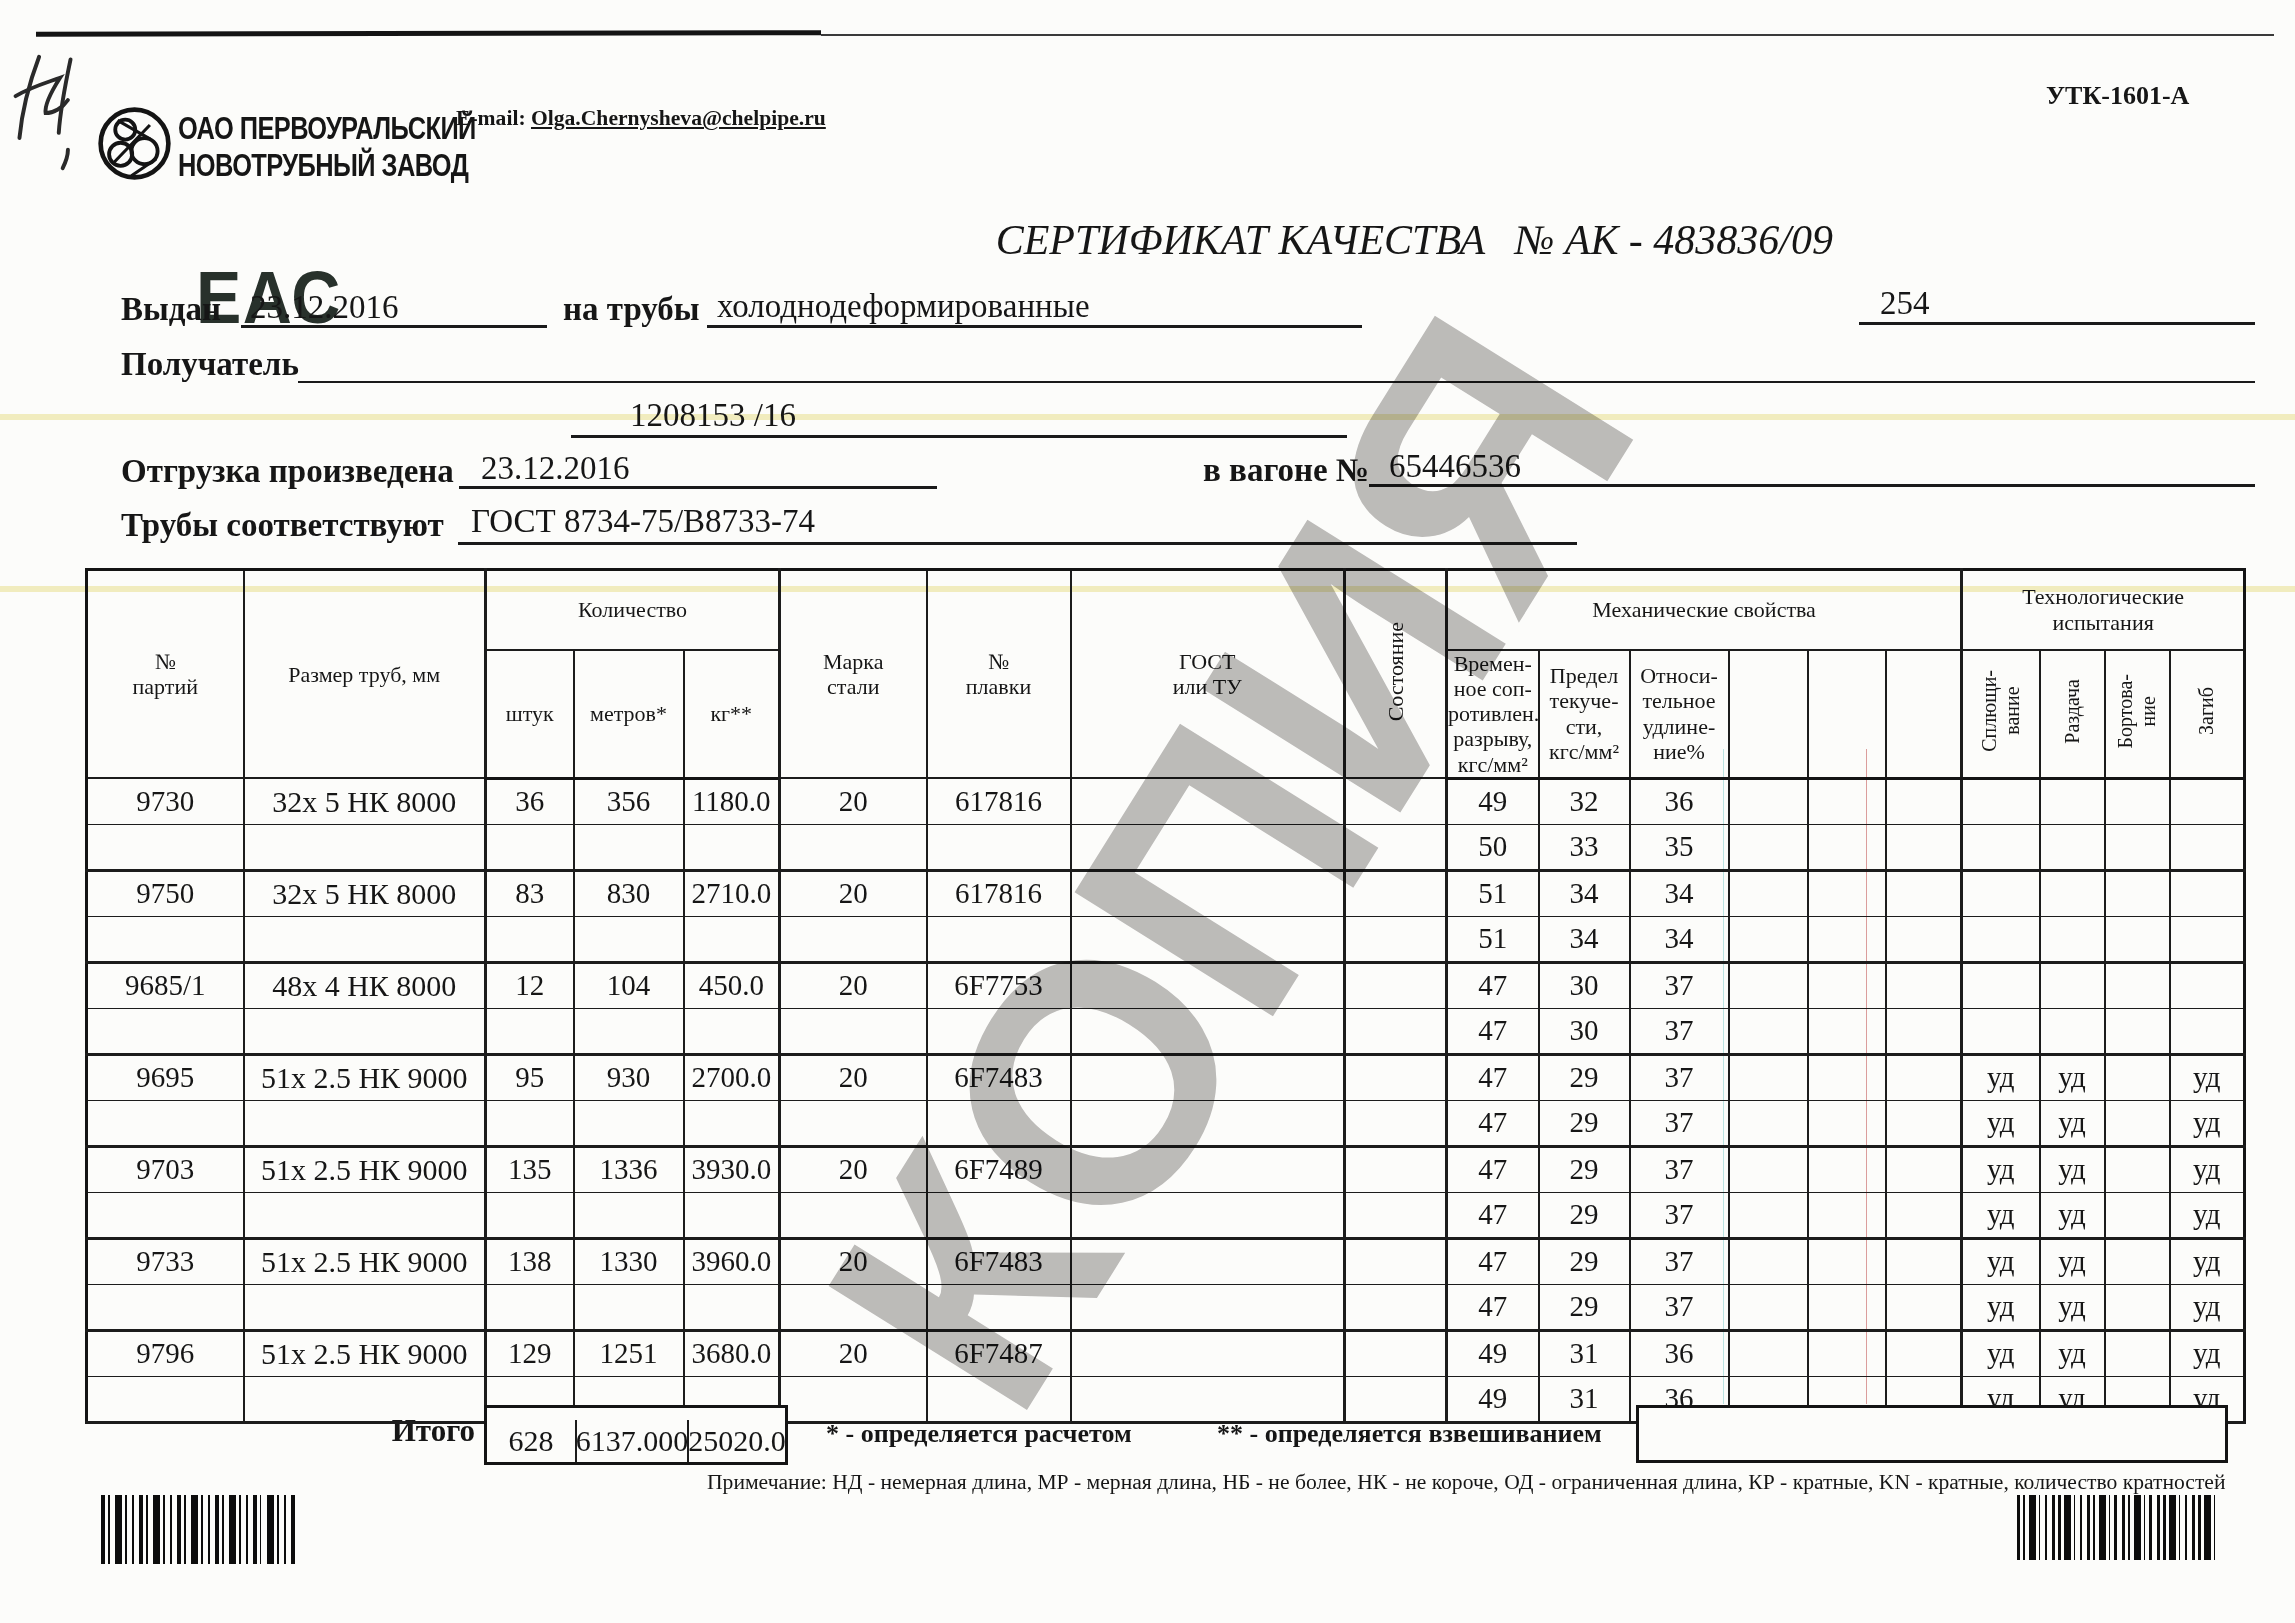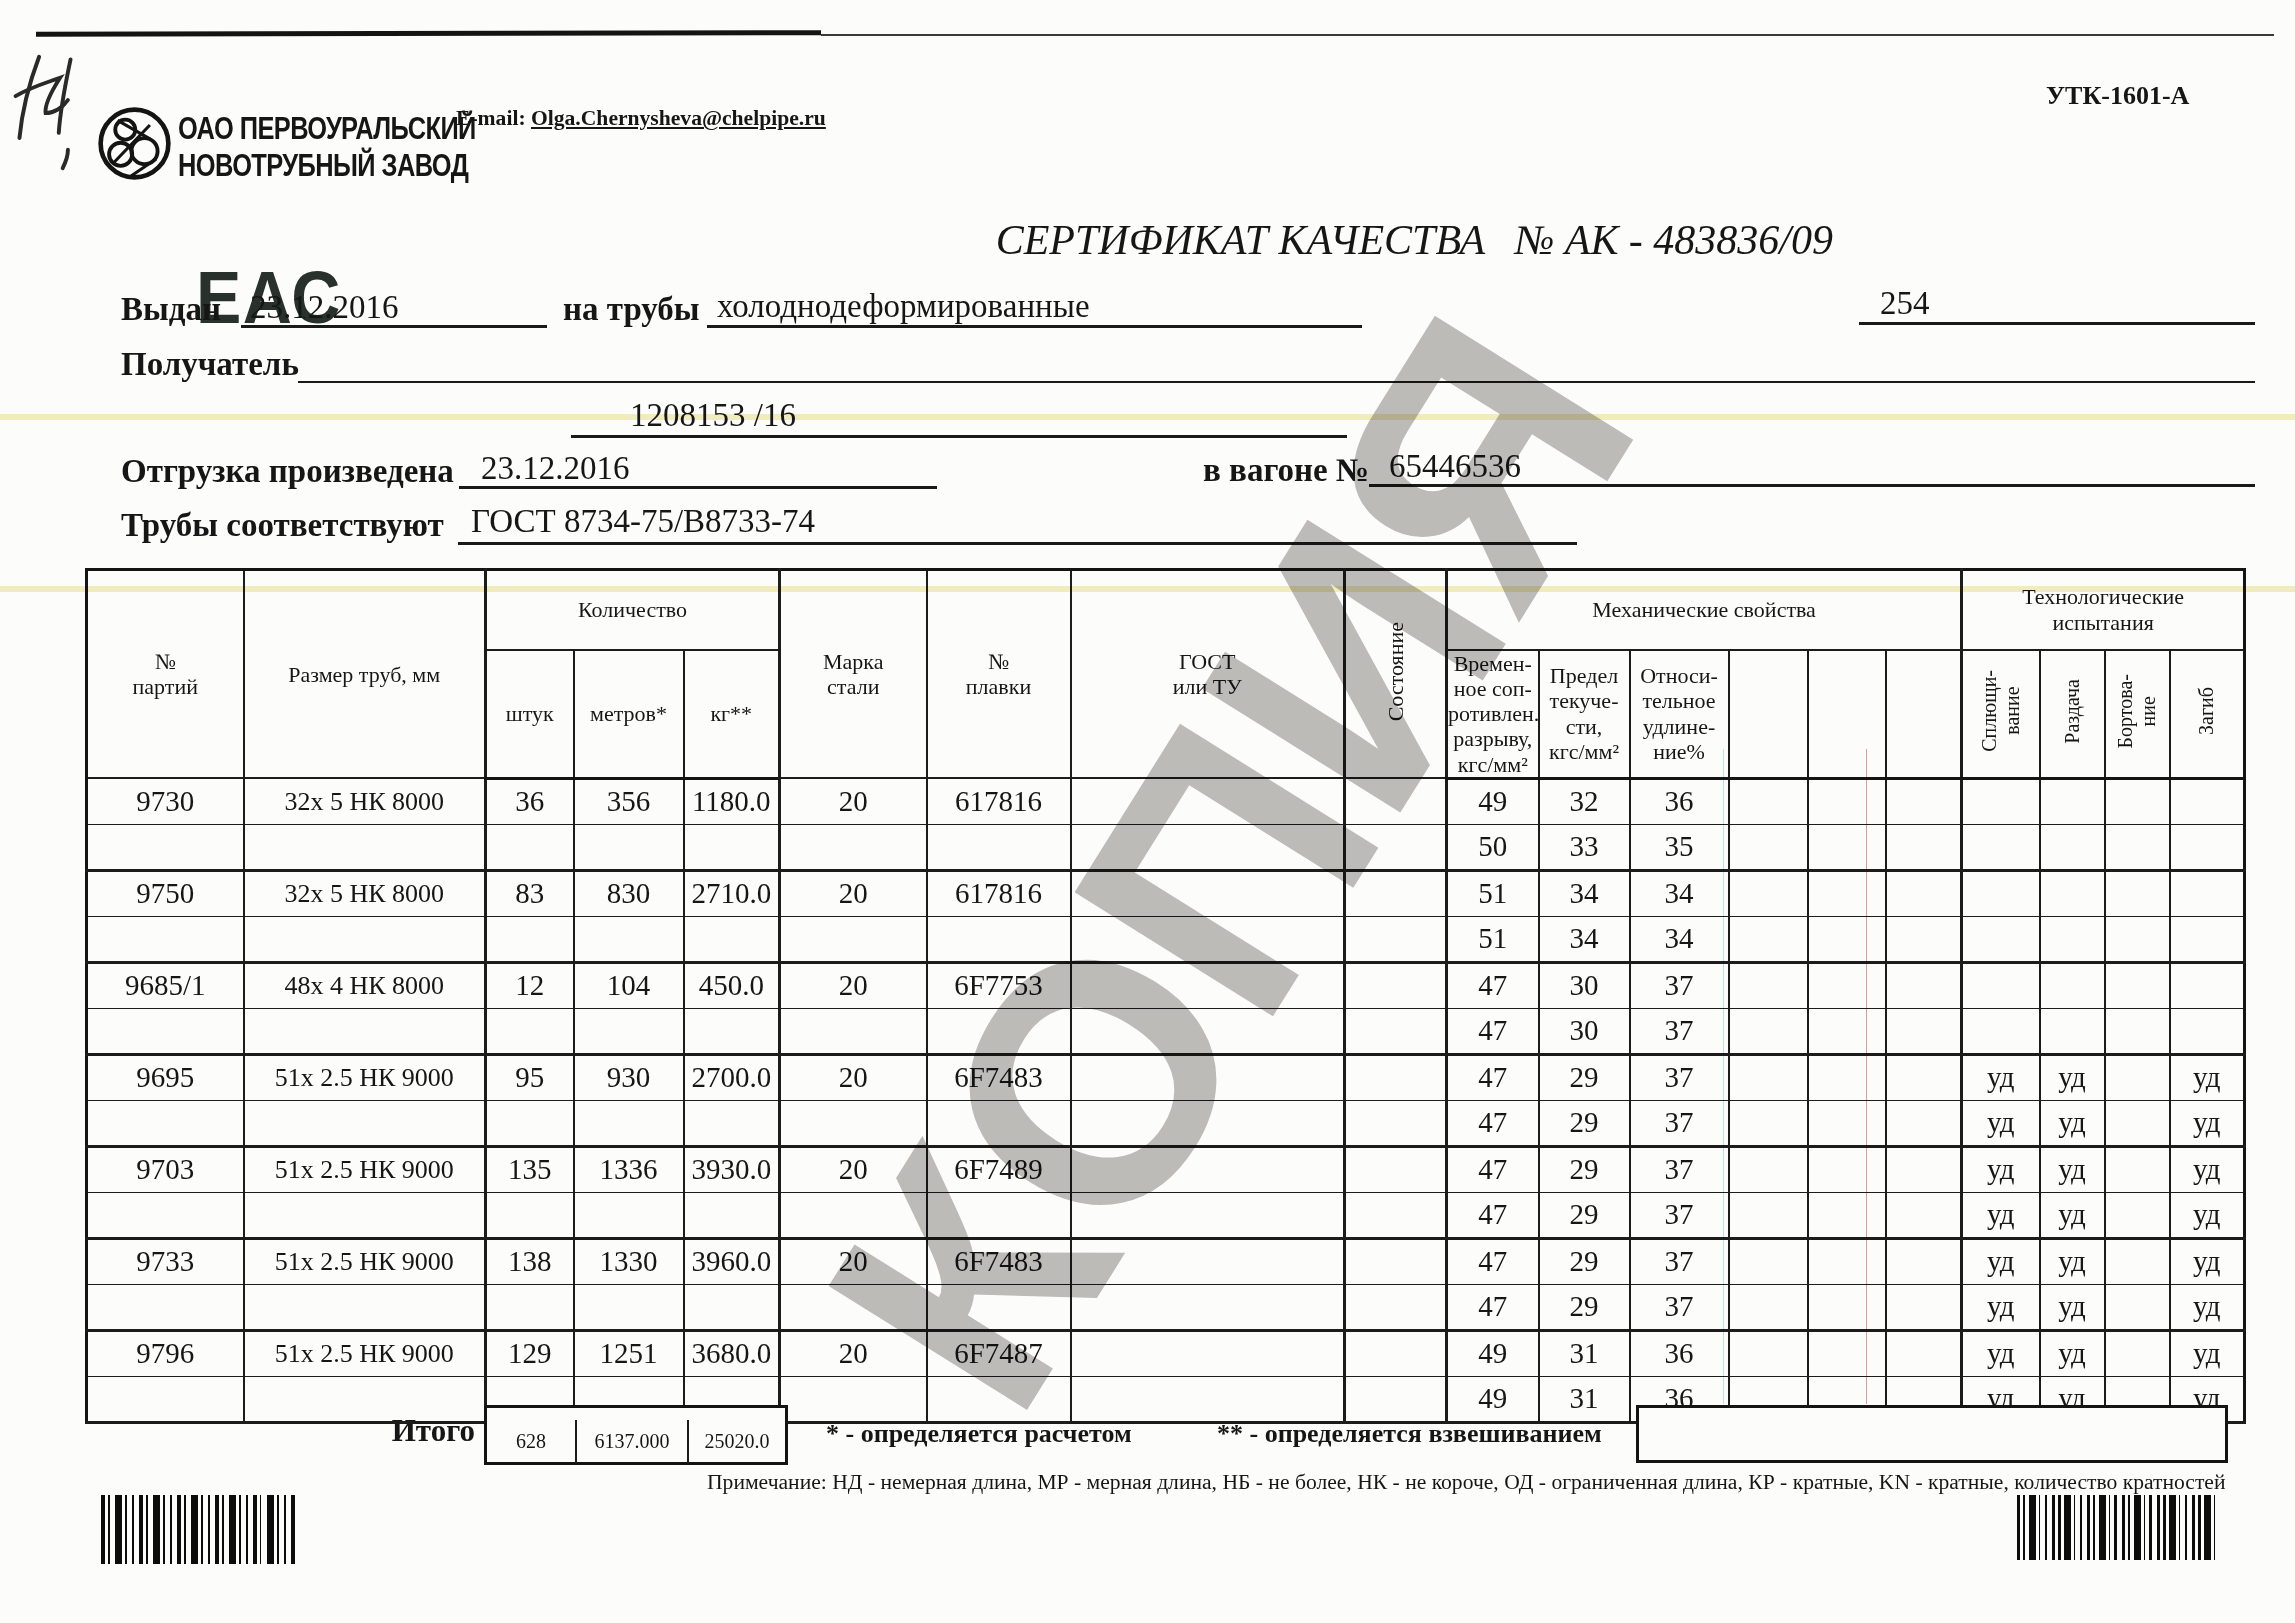--- a/index.html
+++ b/index.html
@@ -42,30 +42,30 @@
   #cert-table{border:3.9px solid #141414;}
   #cert-table thead th{font-weight:normal;font-size:22px;white-space:pre-line;line-height:1.15;}
   #cert-table tr.h1{height:80px;}
   #cert-table tr.h2{height:99px;}
   #cert-table tr.h2 th{border-bottom:3.9px solid #141414;}
   th.small{font-size:20px;}
   .vtext{display:inline-block;writing-mode:vertical-rl;transform:rotate(180deg);
          font-size:20px;line-height:1.15;white-space:pre-line;}
   #cert-table tbody tr{height:46px;}
   #cert-table tbody td{font-size:29px;border-top-width:1.3px;border-bottom-width:1.3px;}
-  #cert-table tbody td:nth-child(2){font-size:26px;}
+  #cert-table tbody td:nth-child(2){font-size:30px;}
   #cert-table tbody tr.group-end td{border-bottom-width:3.3px;}
   #cert-table td:nth-child(3),#cert-table th.bL,
   #cert-table td:nth-child(6),#cert-table td:nth-child(9),
   #cert-table td:nth-child(10),#cert-table td:nth-child(16){border-left-width:3.3px;}
   td.ud{font-size:23.6px;}
   
   #totals-label{left:262px;top:1413px;width:213px;text-align:right;font-weight:bold;font-size:31px;}
   #totals-box{left:484px;top:1405px;height:54px;display:flex;border:3.9px solid #141414;background:#fcfcfa;z-index:6;}
-  #totals-box .tcell{display:flex;align-items:center;justify-content:center;font-size:20px;margin-top:12px;}
+  #totals-box .tcell{display:flex;align-items:center;justify-content:center;font-size:30px;margin-top:12px;}
   #totals-box .tcell + .tcell{border-left:2px solid #1c1c1c;}
   .fnote{position:absolute;font-weight:bold;font-size:26px;white-space:nowrap;}
   #sig-box{left:1636px;top:1405px;width:586px;height:52px;border:3.9px solid #141414;background:#fcfcfa;z-index:6;}
   #note{left:707px;top:1470px;font-size:21.6px;white-space:nowrap;}
   .barcode{position:absolute;}
   #barcode-left{left:101px;top:1495px;width:196px;height:69px;
     background:repeating-linear-gradient(90deg,#0c0c0c 0 3.9px,#fcfcfa 3.9px 6.5px,#0c0c0c 6.5px 8.5px,#fcfcfa 8.5px 14.4px,#0c0c0c 14.4px 21px,#fcfcfa 21px 23.6px,#0c0c0c 23.6px 25.5px,#fcfcfa 25.5px 31px,#0c0c0c 31px 33px,#fcfcfa 33px 38px);}
   #barcode-right{left:2017px;top:1495px;width:198px;height:65px;
     background:repeating-linear-gradient(90deg,#0c0c0c 0 3.3px,#fcfcfa 3.3px 5.9px,#0c0c0c 5.9px 8.5px,#fcfcfa 8.5px 12.4px,#0c0c0c 12.4px 19px,#fcfcfa 19px 21.6px,#0c0c0c 21.6px 23px,#fcfcfa 23px 27.5px,#0c0c0c 27.5px 30px,#fcfcfa 30px 35px);}
 </style>

